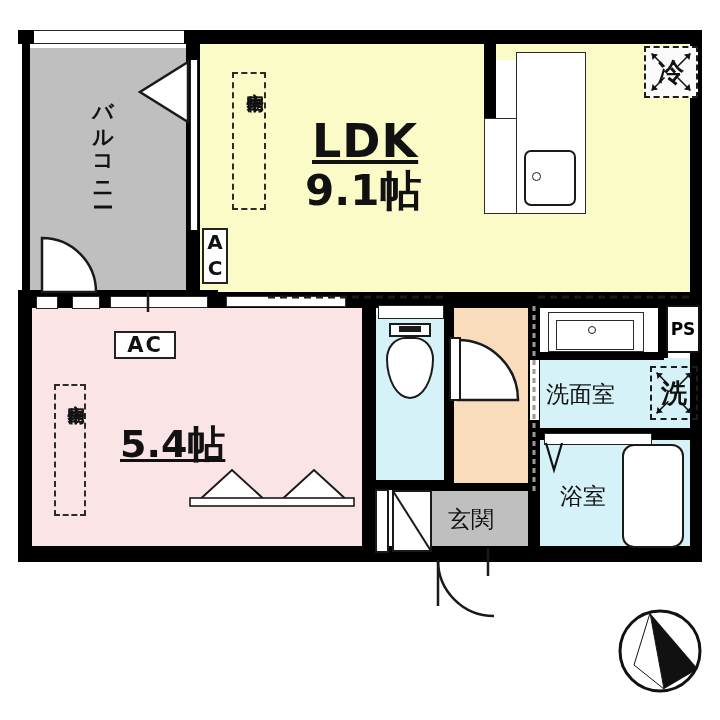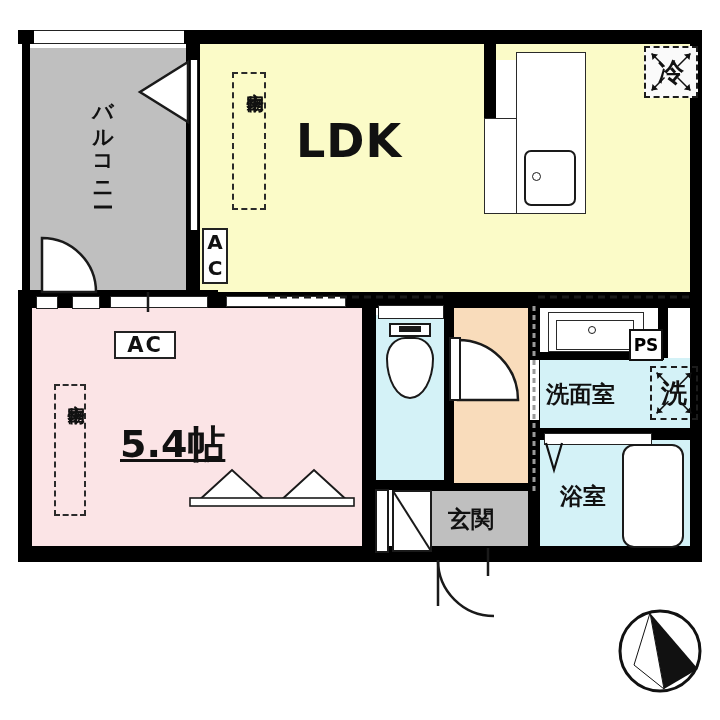--- a/index.html
+++ b/index.html
@@ -34,21 +34,21 @@
     position:absolute;
     color:#111111;
     font-weight:bold;
     line-height:1;
     white-space:nowrap;
   }
   .lbl-ldk{font-size:46px;letter-spacing:1px;}
   .lbl-ldk2{font-size:42px;}
   .lbl-room{font-size:40px;letter-spacing:2px;}
   .lbl-room2{font-size:38px;}
-  .lbl-md{font-size:23px;font-weight:bold;}
+  .lbl-md{font-size:23px;font-weight:normal;}
   .lbl-ps{font-size:17px;font-weight:bold;}
 
   
   .vert{
     writing-mode:vertical-rl;
     text-orientation:upright;
     font-size:17px;
     font-weight:bold;
     letter-spacing:1px;
     line-height:1.05;
@@ -269,21 +269,21 @@
     </svg>
     <span style="position:relative;z-index:2;">洗</span>
   </div>
 
   <div class="ab" style="left:622px;top:444px;width:62px;height:104px;background:#ffffff;border:2px solid #1a1a1a;border-radius:12px;"></div>
 
   <svg class="ovl" width="720" height="720">
     <polyline points="546,443 554,470 562,443" fill="none" stroke="#111" stroke-width="2.2"></polyline>
   </svg>
 
-  <div class="ps-box" style="left:629px;top:305px;width:34px;height:32px;margin-top:24px;">
+  <div class="ps-box" style="left:666px;top:305px;width:34px;height:48px;">
     <span class="lbl-ps">PS</span>
   </div>
 
   <div class="ab" style="left:392px;top:490px;width:40px;height:62px;background:#ffffff;border:2px solid #1a1a1a;"></div>
   <svg class="ovl" width="720" height="720">
     <line x1="393" y1="491" x2="431" y2="551" stroke="#1a1a1a" stroke-width="2"></line>
     <rect x="376" y="490" width="12" height="62" fill="#ffffff" stroke="#1a1a1a" stroke-width="2"></rect>
   </svg>
 
 
@@ -310,21 +310,22 @@
   <svg class="ovl" width="720" height="720">
     <polygon points="188,62 188,122 140,92" fill="#ffffff" stroke="#1a1a1a" stroke-width="2.5"></polygon>
   </svg>
 
   <svg class="ovl" width="720" height="720">
     <line x1="268" y1="297" x2="448" y2="297" stroke="#1a1a1a" stroke-width="3" stroke-dasharray="7,5"></line>
     <line x1="538" y1="297" x2="690" y2="297" stroke="#1a1a1a" stroke-width="3" stroke-dasharray="7,5"></line>
     <line x1="534" y1="306" x2="534" y2="492" stroke="#9a9a9a" stroke-width="3" stroke-dasharray="5,4"></line>
   </svg>
 
-  <div class="lbl lbl-ldk" style="left:296px;top:118px;">LDK</div>
+  <div class="lbl lbl-ldk" style="left:312px;top:118px;text-decoration:underline;">LDK</div>
+  <div class="lbl lbl-ldk2" style="left:305px;top:170px;">9.1帖</div>
 
   <div class="dashbox" style="left:232px;top:72px;width:34px;height:138px;"></div>
   <div class="vert" style="position:absolute;left:246px;top:80px;height:126px;">室内物干</div>
 
   <div class="ac-tag" style="left:202px;top:228px;width:26px;height:56px;">
     <span class="ac-v">AC</span>
   </div>
 
   <div class="vert" style="position:absolute;left:92px;top:88px;font-size:21px;letter-spacing:3px;">バルコニー</div>
 

